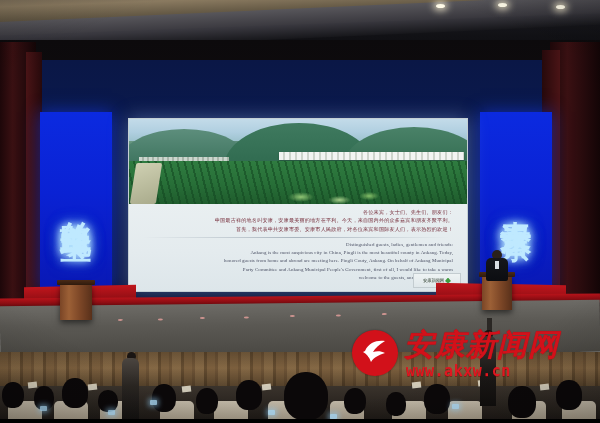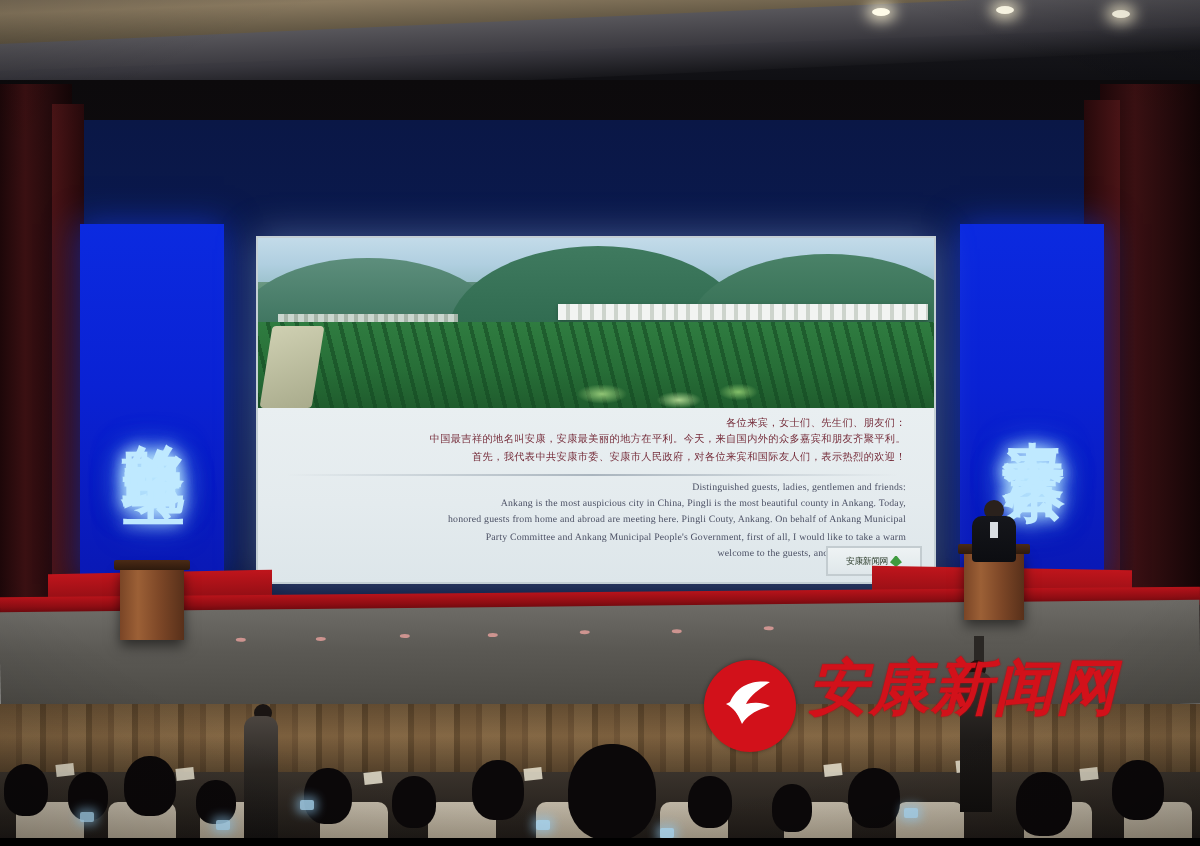--- a/index.html
+++ b/index.html
@@ -483,15 +483,16 @@
 
   <div class="vignette"></div>
 
   <div class="watermark">
     <div class="wm-circle"></div>
     <svg class="wm-bird" viewBox="0 0 28 26">
       <path d="M4 13 C8 4, 16 2, 24 3 C18 7, 14 10, 12 14 C16 13, 20 13, 24 15 C18 17, 13 19, 10 24 C8 19, 6 16, 2 14 Z" fill="#ffffff"></path>
       <circle cx="10" cy="17" r="2.6" fill="none" stroke="#ffffff" stroke-width="1"></circle>
     </svg>
     <div class="wm-cn">安康新闻网</div>
+    <div class="wm-url">www.akxw.cn</div>
   </div>
 
 </div>
 
 </body></html>

